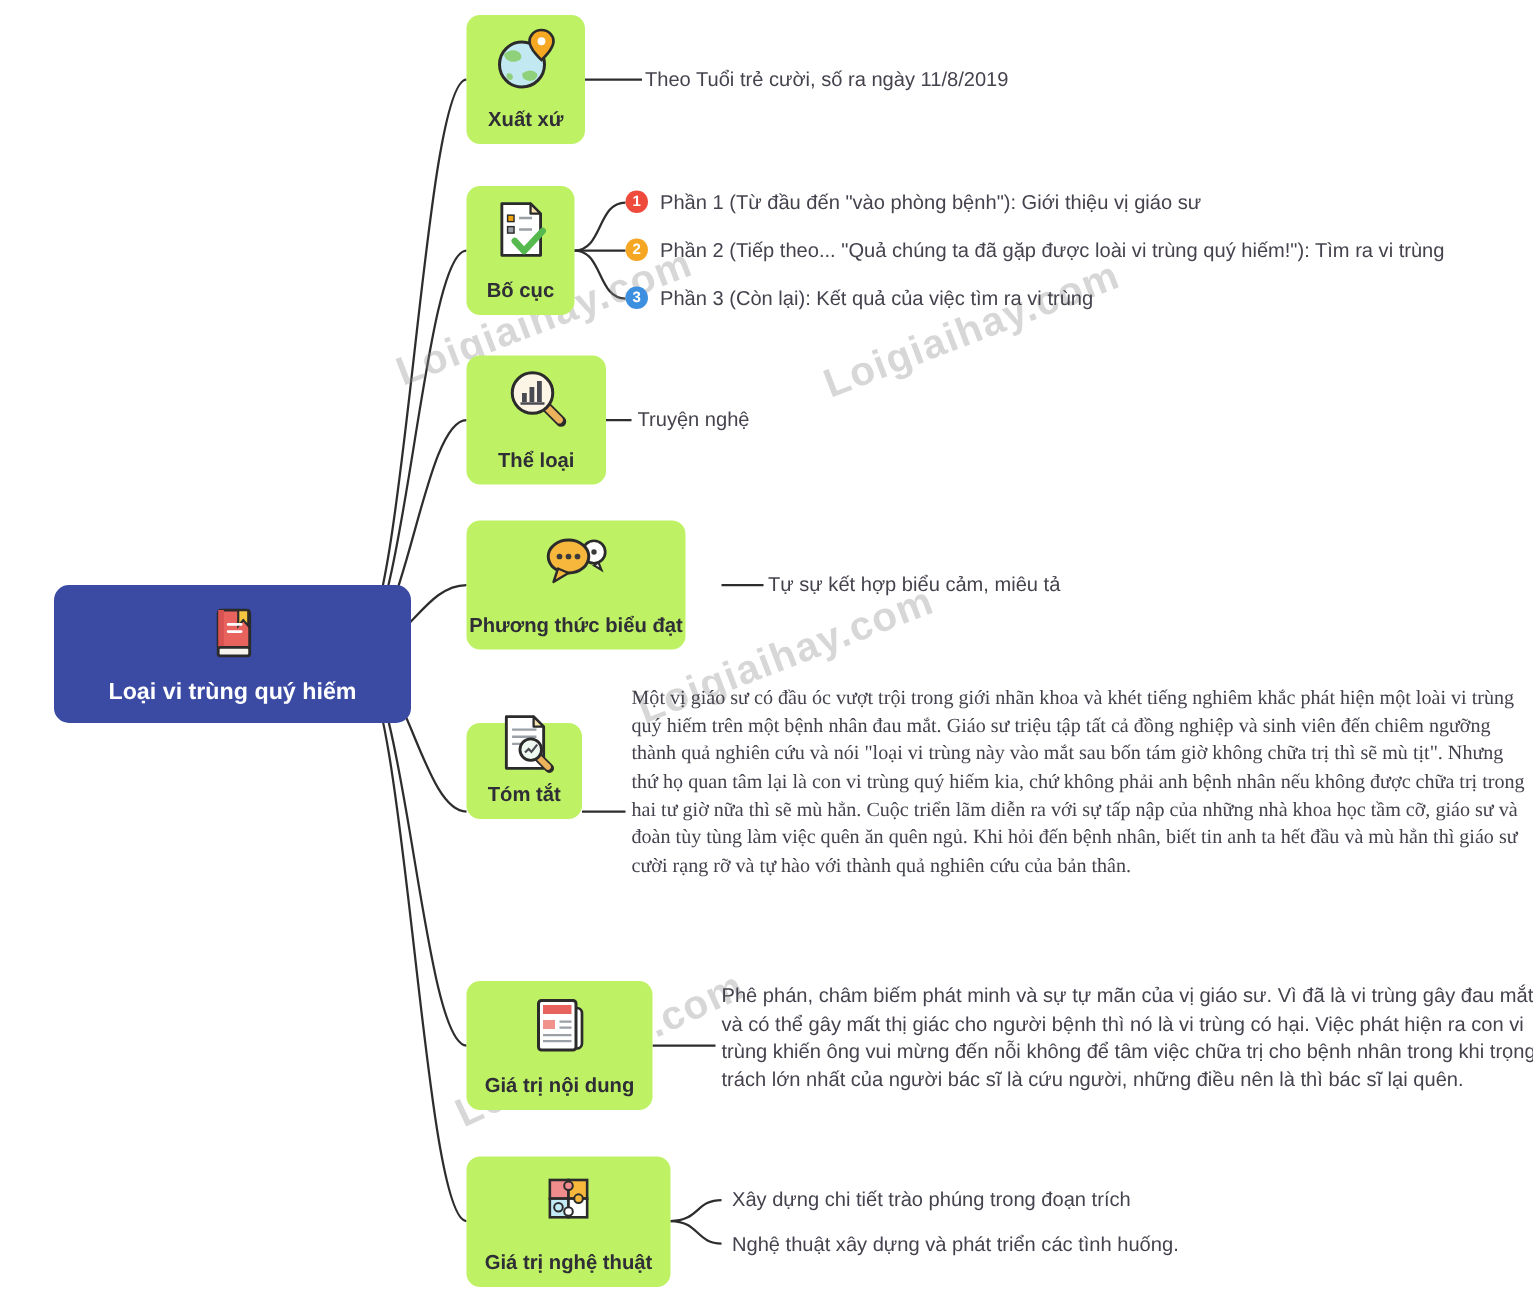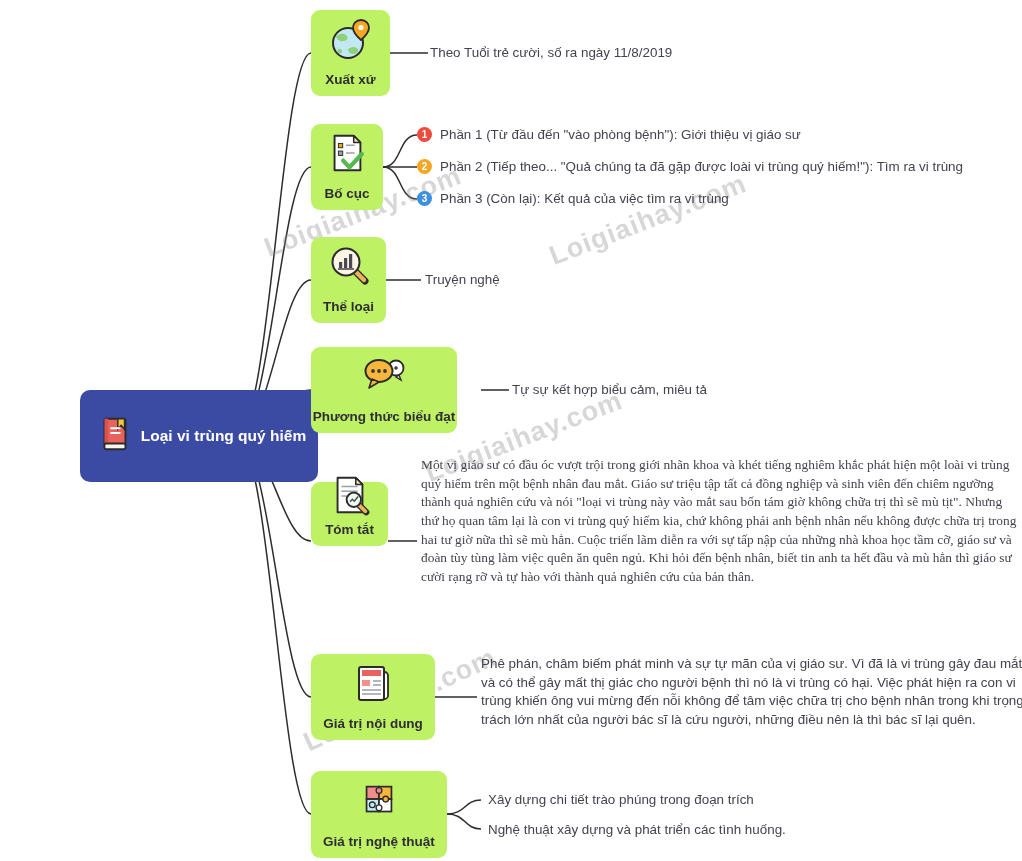--- a/index.html
+++ b/index.html
@@ -7,32 +7,32 @@
           font-family:"Liberation Sans","DejaVu Sans",sans-serif;color:#46424d;}
   svg.connectors{position:absolute;left:0;top:0;z-index:0;}
   .wm{position:absolute;z-index:1;font-size:27px;font-weight:bold;letter-spacing:1px;
       color:rgba(140,140,140,0.35);transform:translate(-50%,-50%) rotate(-21deg);white-space:nowrap;}
   .node{position:absolute;z-index:2;background:#bef264;border-radius:9px;
         display:flex;flex-direction:column;align-items:center;justify-content:flex-end;
         padding-bottom:9px;box-sizing:border-box;}
   .node .nlabel{font-size:13.5px;font-weight:bold;color:#2f2d36;margin-top:4px;white-space:nowrap;}
   .node .icon{flex:1;display:flex;align-items:center;justify-content:center;}
   #root-node{position:absolute;z-index:2;left:36px;top:390px;width:238px;height:92px;
-             border-radius:10px;display:flex;flex-direction:row;align-items:center;
-             justify-content:center;gap:5px;margin-left:44px;}
+             border-radius:10px;display:flex;flex-direction:column;align-items:center;
+             justify-content:center;gap:5px;}
   #root-node .rlabel{color:#ffffff;font-size:15.5px;font-weight:bold;white-space:nowrap;}
   .leaf{position:absolute;z-index:2;font-size:13.4px;white-space:nowrap;color:#46424d;}
   .para{position:absolute;z-index:2;font-size:13.4px;line-height:1.39;color:#46424d;}
   .row{position:absolute;z-index:2;display:flex;align-items:center;gap:8px;}
   .bullet{width:15px;height:15px;border-radius:50%;color:#fff;font-size:10px;font-weight:bold;
           display:flex;align-items:center;justify-content:center;flex:0 0 15px;}
   
   #n-xuatxu{left:311px;top:10px;width:79px;height:86px;}
   #n-bocuc{left:311px;top:124px;width:72px;height:86px;text-align:right;}
-  #n-theloai{left:311px;top:237px;width:75px;height:86px;justify-content:flex-end;}
+  #n-theloai{left:311px;top:237px;width:93px;height:86px;justify-content:flex-end;}
   #n-phuongthuc{left:311px;top:347px;width:146px;height:86px;}
   #n-tomtat{left:311px;top:482px;width:77px;height:64px;}
   #n-gtnd{left:311px;top:654px;width:124px;height:86px;}
   #n-gtnt{left:311px;top:771px;width:136px;height:87px;}
   
   #leaf-xuatxu{left:430px;top:45px;}
   #row-p1{left:417px;top:127px;}
   #row-p2{left:417px;top:159px;}
   #row-p3{left:417px;top:191px;}
   #leaf-theloai{left:425px;top:272px;}

